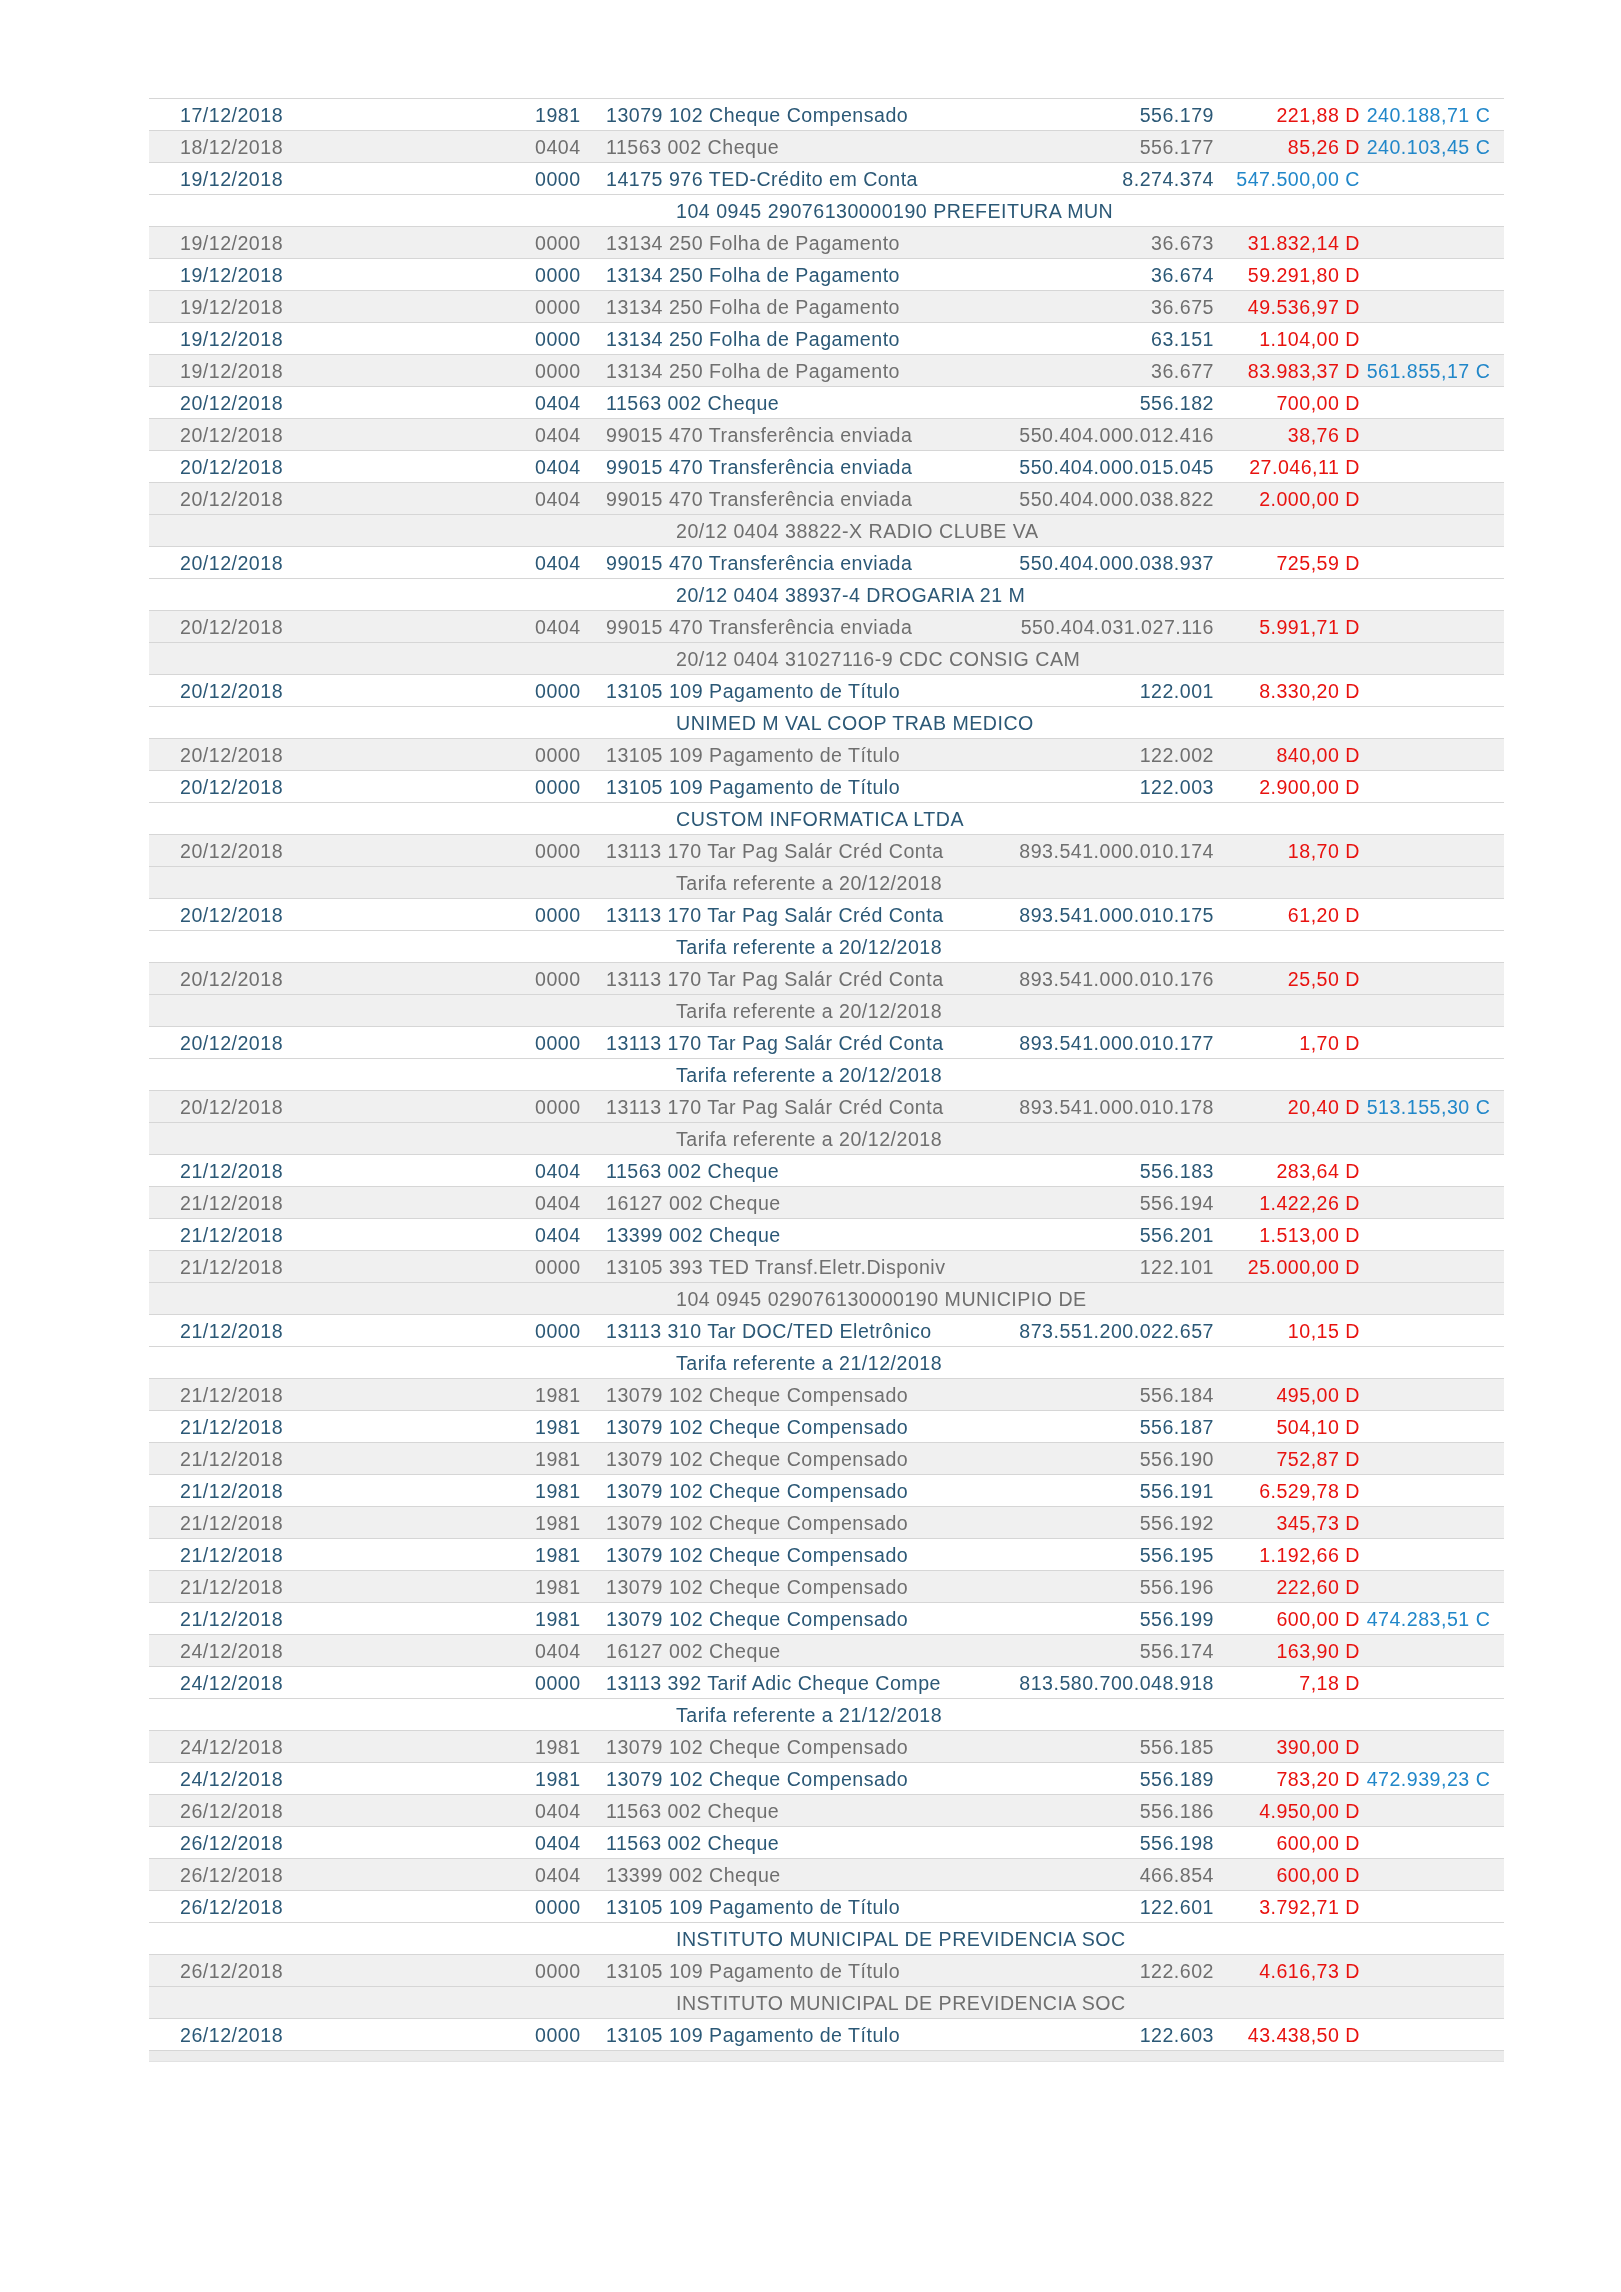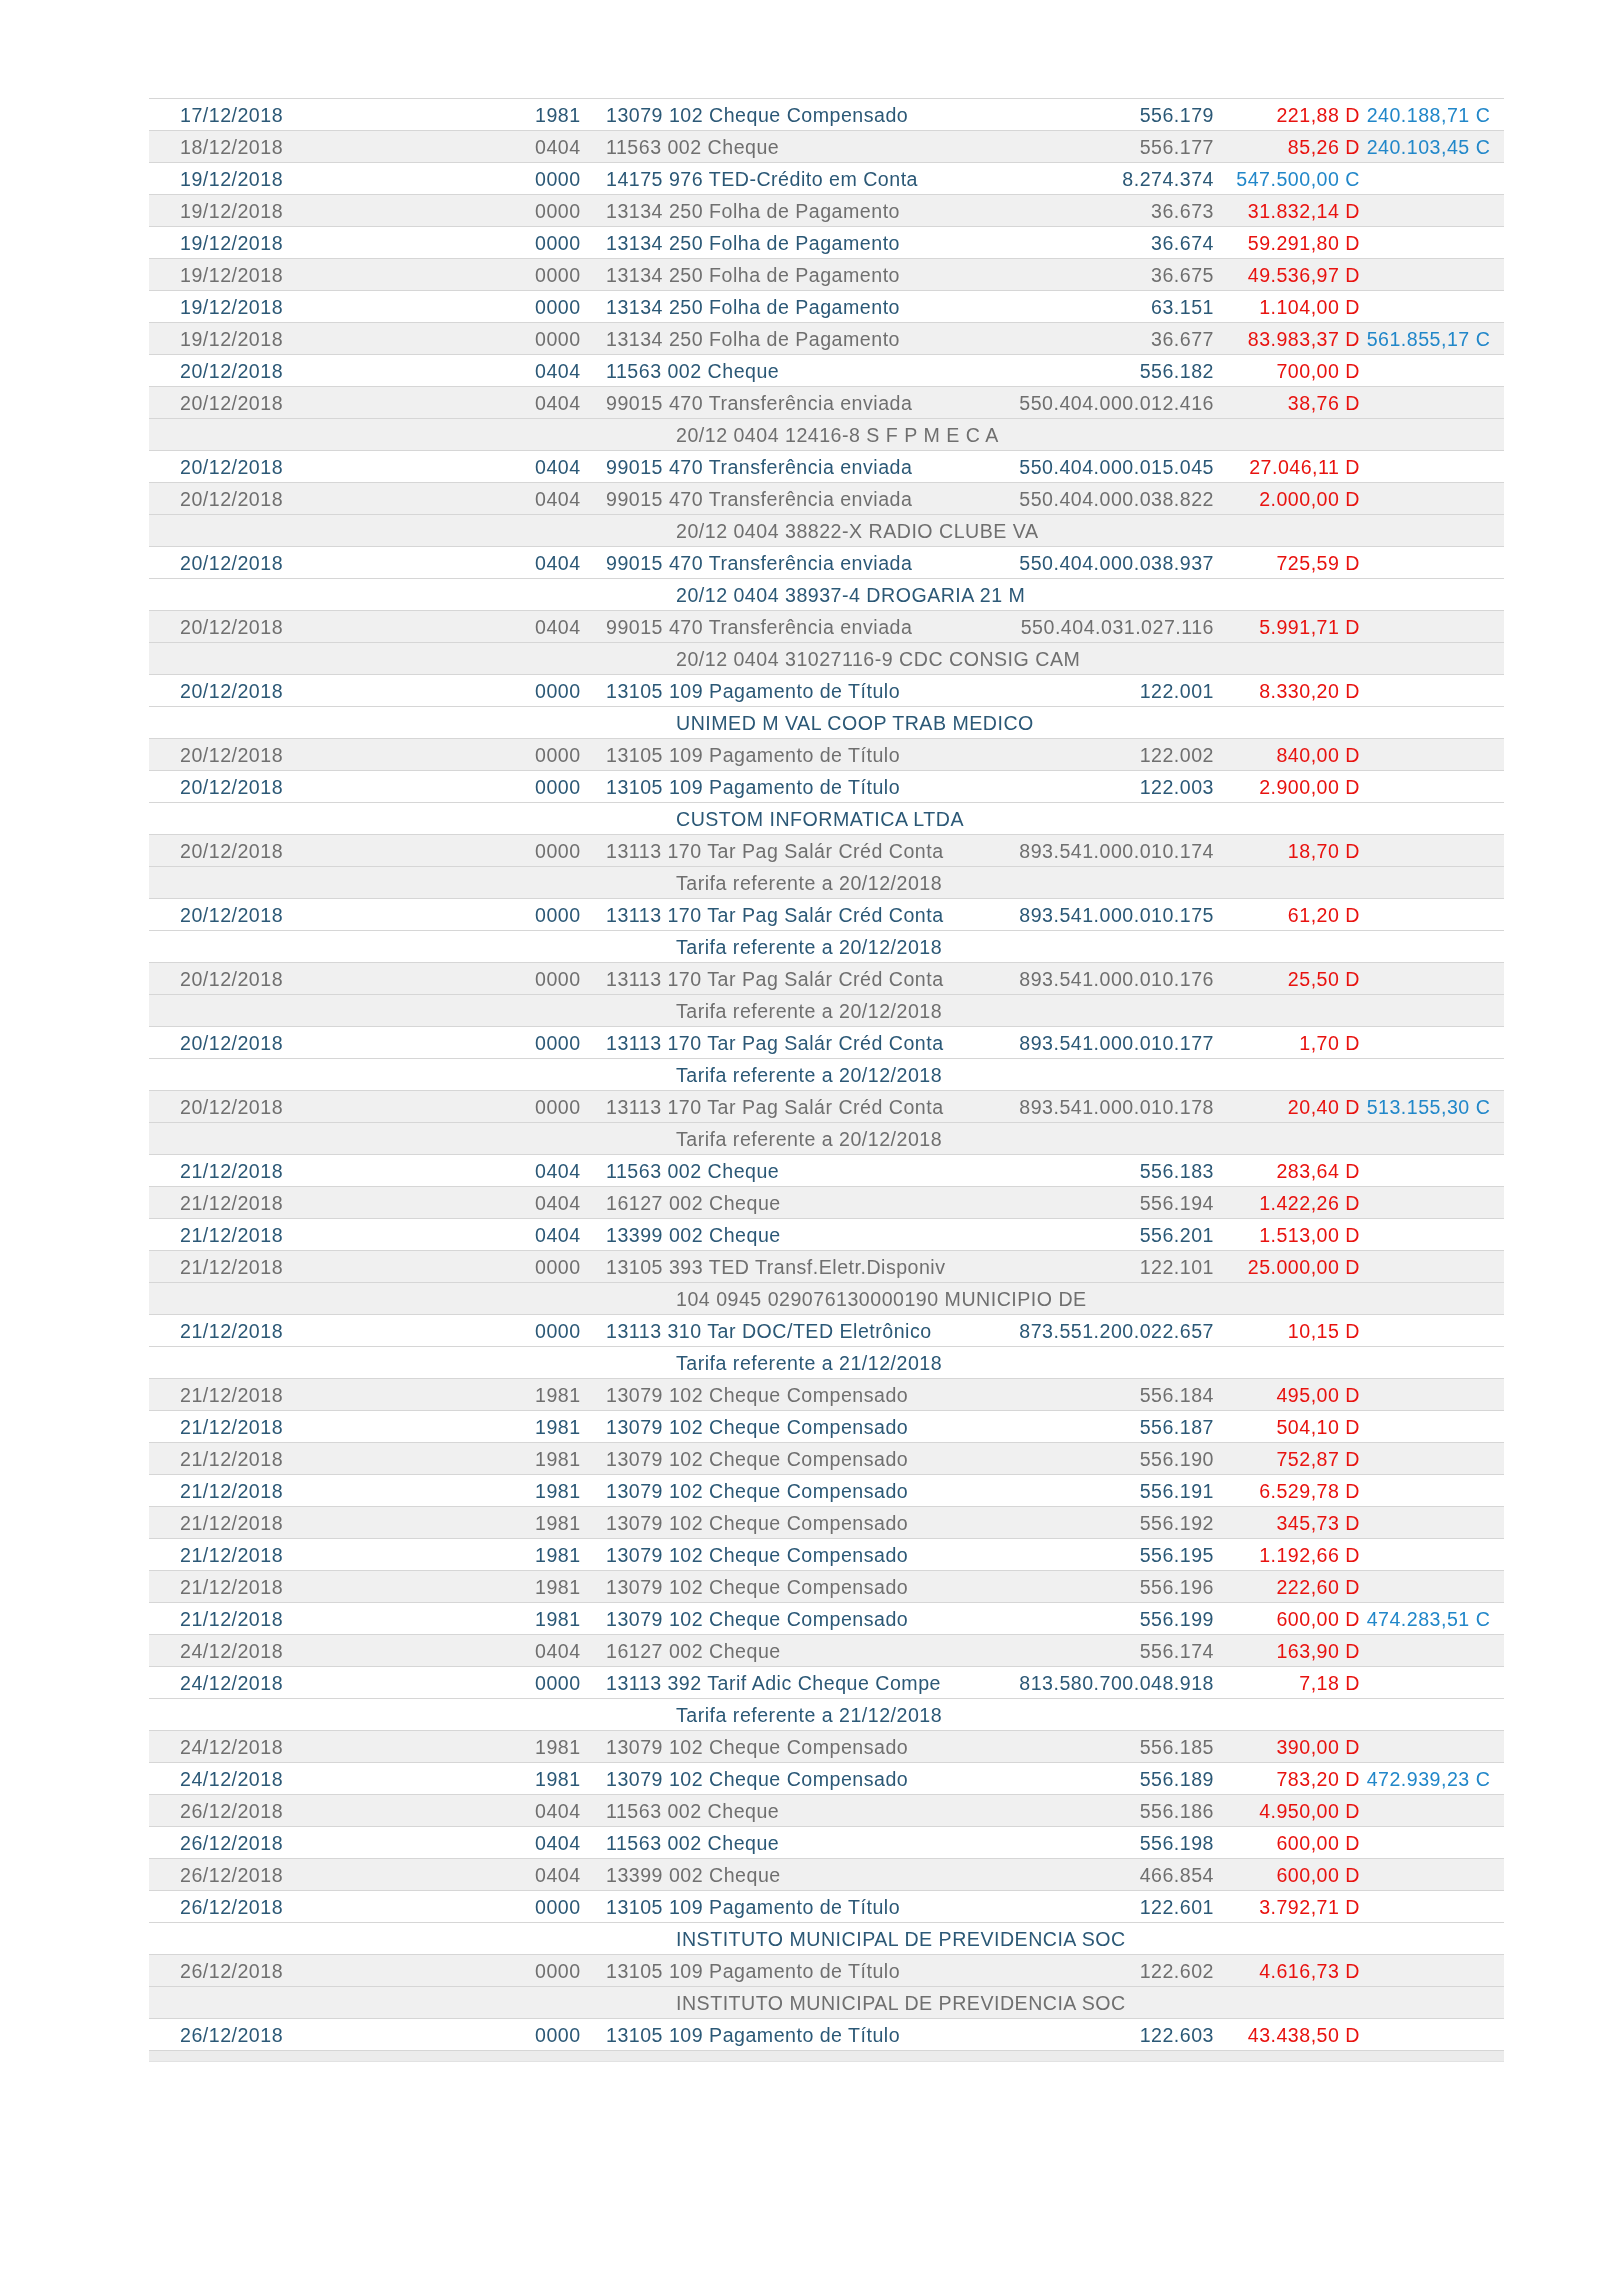--- a/index.html
+++ b/index.html
@@ -79,20 +79,23 @@
       <span class="c-amount debit">85,26 D</span>
       <span class="c-balance credit">240.103,45 C</span>
     </div>
     <div class="row plain">
       <span class="c-date">19/12/2018</span>
       <span class="c-branch">0000</span>
       <span class="c-hist">14175 976 TED-Crédito em Conta</span>
       <span class="c-doc">8.274.374</span>
       <span class="c-amount credit">547.500,00 C</span>
     </div>
+    <div class="row plain">
+      <span class="c-cont">104 0945 29076130000190 PREFEITURA MUN</span>
+    </div>
     <div class="row shaded">
       <span class="c-date">19/12/2018</span>
       <span class="c-branch">0000</span>
       <span class="c-hist">13134 250 Folha de Pagamento</span>
       <span class="c-doc">36.673</span>
       <span class="c-amount debit">31.832,14 D</span>
     </div>
     <div class="row plain">
       <span class="c-date">19/12/2018</span>
       <span class="c-branch">0000</span>
@@ -128,23 +131,20 @@
       <span class="c-hist">11563 002 Cheque</span>
       <span class="c-doc">556.182</span>
       <span class="c-amount debit">700,00 D</span>
     </div>
     <div class="row shaded">
       <span class="c-date">20/12/2018</span>
       <span class="c-branch">0404</span>
       <span class="c-hist">99015 470 Transferência enviada</span>
       <span class="c-doc">550.404.000.012.416</span>
       <span class="c-amount debit">38,76 D</span>
-    </div>
-    <div class="row shaded">
-      <span class="c-cont">20/12 0404 12416-8 S F P M E C A</span>
     </div>
     <div class="row plain">
       <span class="c-date">20/12/2018</span>
       <span class="c-branch">0404</span>
       <span class="c-hist">99015 470 Transferência enviada</span>
       <span class="c-doc">550.404.000.015.045</span>
       <span class="c-amount debit">27.046,11 D</span>
     </div>
     <div class="row shaded">
       <span class="c-date">20/12/2018</span>

